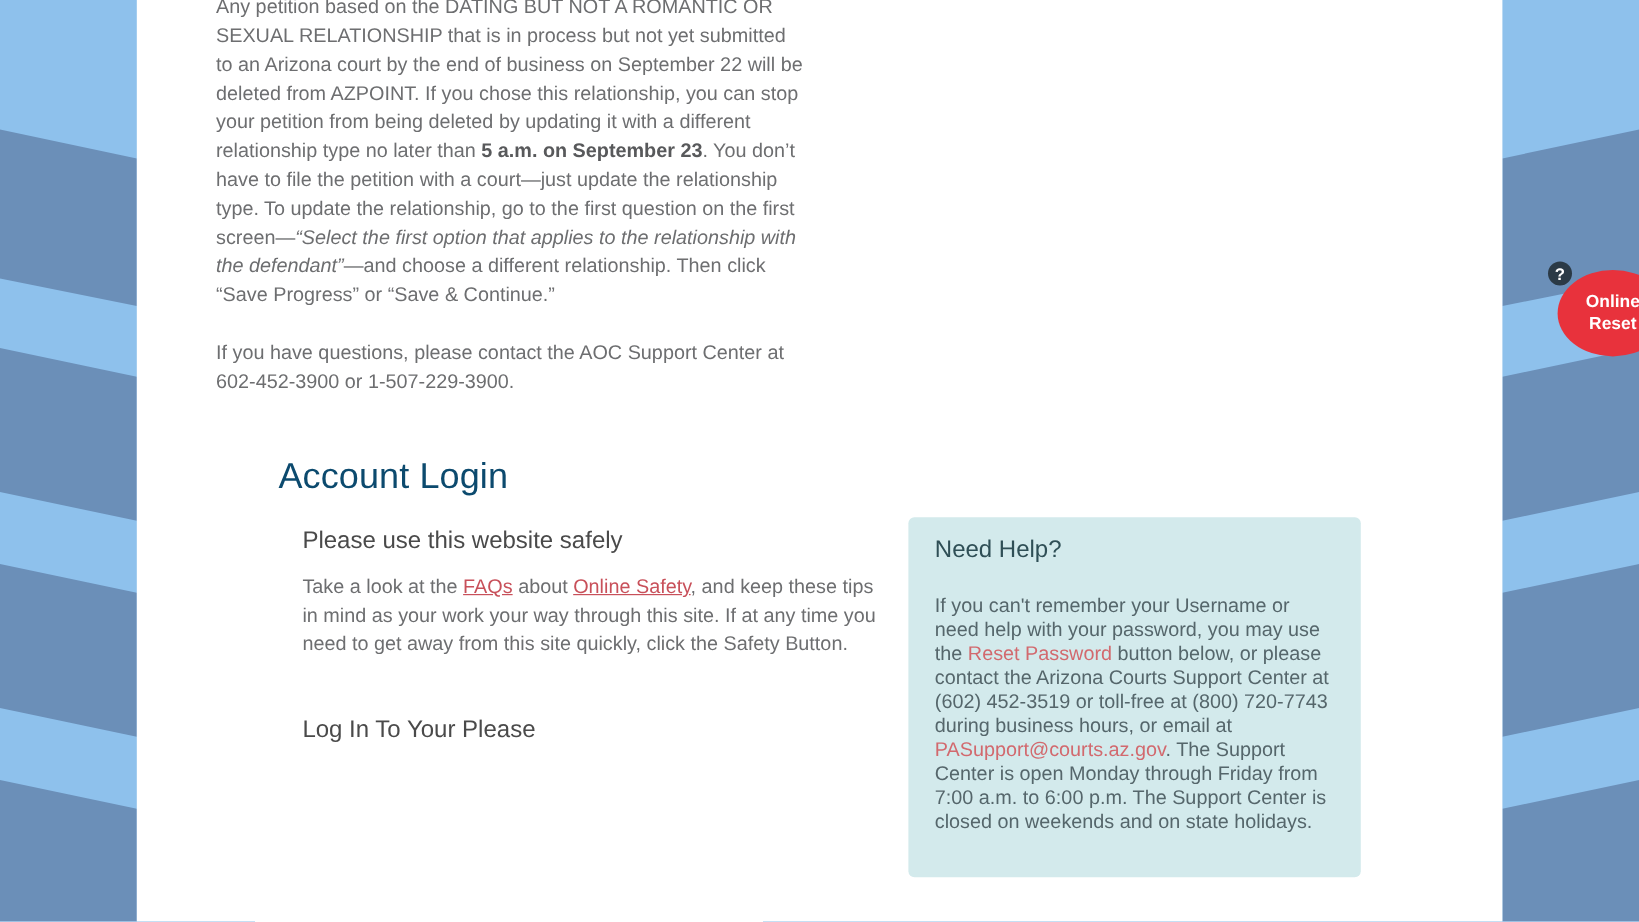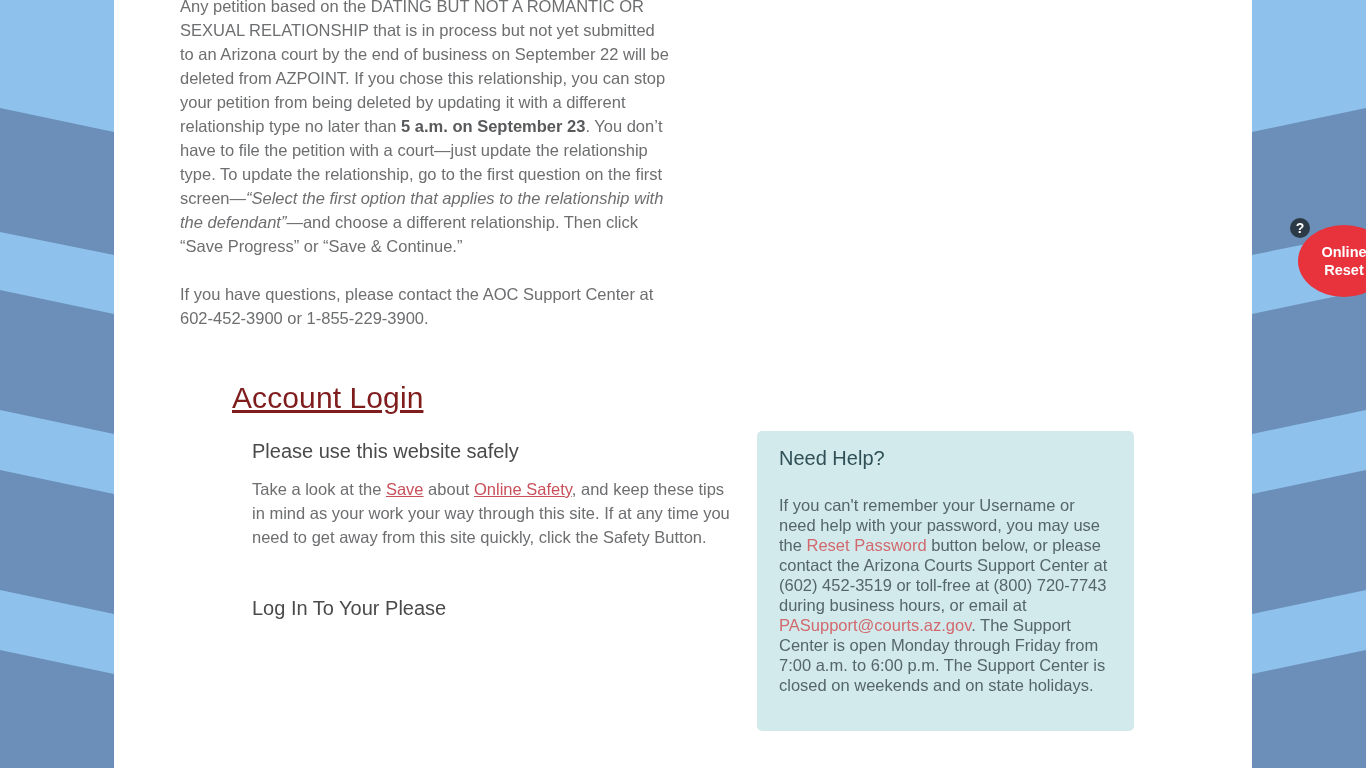--- a/index.html
+++ b/index.html
@@ -52,24 +52,23 @@
   #notice .ital { font-style: italic; }
 
   
   #page-title {
     position: absolute;
     left: 232px;
     top: 381px;
     z-index: 2;
     font-size: 30px;
     font-weight: normal;
-    color: #7f1d1d;
+    color: #0c4a6e;
     margin: 0;
     letter-spacing: .1px;
-    text-decoration: underline;
   }
 
   
   #left-col {
     position: absolute;
     left: 252px;
     top: 440px;
     width: 480px;
     z-index: 2;
   }
@@ -183,28 +182,28 @@
   <polygon points="1366,108 1252,132 1252,255 1366,232" fill="#6b8fb8"></polygon>
   <polygon points="1366,290 1252,314 1252,434 1366,410" fill="#6b8fb8"></polygon>
   <polygon points="1366,470 1252,494 1252,614 1366,590" fill="#6b8fb8"></polygon>
   <polygon points="1366,650 1252,674 1252,768 1366,768" fill="#6b8fb8"></polygon>
 </svg>
 
 <div id="sheet"></div>
 
 <div id="notice">
   <p><span>Any petition based on the DATING BUT NOT A ROMANTIC OR SEXUAL RELATIONSHIP that is in process but not yet submitted to an Arizona court by the end of business on September 22 will be deleted from AZPOINT. If you chose this relationship, you can stop your petition from being deleted by updating it with a different relationship type no later than </span><span class="bold">5 a.m. on September 23</span><span>. You don’t have to file the petition with a court—just update the relationship type. To update the relationship, go to the first question on the first screen—</span><span class="ital">“Select the first option that applies to the relationship with the defendant”</span><span>—and choose a different relationship. Then click “Save Progress” or “Save &amp; Continue.”</span></p>
-  <p>If you have questions, please contact the AOC Support Center at 602-452-3900 or 1-855-229-3900.</p>
+  <p>If you have questions, please contact the AOC Support Center at 602-452-3900 or 1-507-229-3900.</p>
 </div>
 
 <h1 id="page-title">Account Login</h1>
 
 <div id="left-col">
   <h2>Please use this website safely</h2>
-  <p><span>Take a look at the </span><a class="link">Save</a><span> about </span><a class="link">Online Safety</a><span>, and keep these tips in mind as your work your way through this site. If at any time you need to get away from this site quickly, click the Safety Button.</span></p>
+  <p><span>Take a look at the </span><a class="link">FAQs</a><span> about </span><a class="link">Online Safety</a><span>, and keep these tips in mind as your work your way through this site. If at any time you need to get away from this site quickly, click the Safety Button.</span></p>
 
   <h2 class="second">Log In To Your Please</h2>
 </div>
 
 <aside id="help-panel">
   <h2>Need Help?</h2>
   <p><span>If you can't remember your Username or need help with your password, you may use the </span><span class="plainlink">Reset Password</span><span> button below, or please contact the Arizona Courts Support Center at (602) 452-3519 or toll-free at (800) 720-7743 during business hours, or email at </span><span class="plainlink">PASupport@courts.az.gov</span><span>. The Support Center is open Monday through Friday from 7:00 a.m. to 6:00 p.m. The Support Center is closed on weekends and on state holidays.</span></p>
 </aside>
 
 <div id="safety-wrap">

